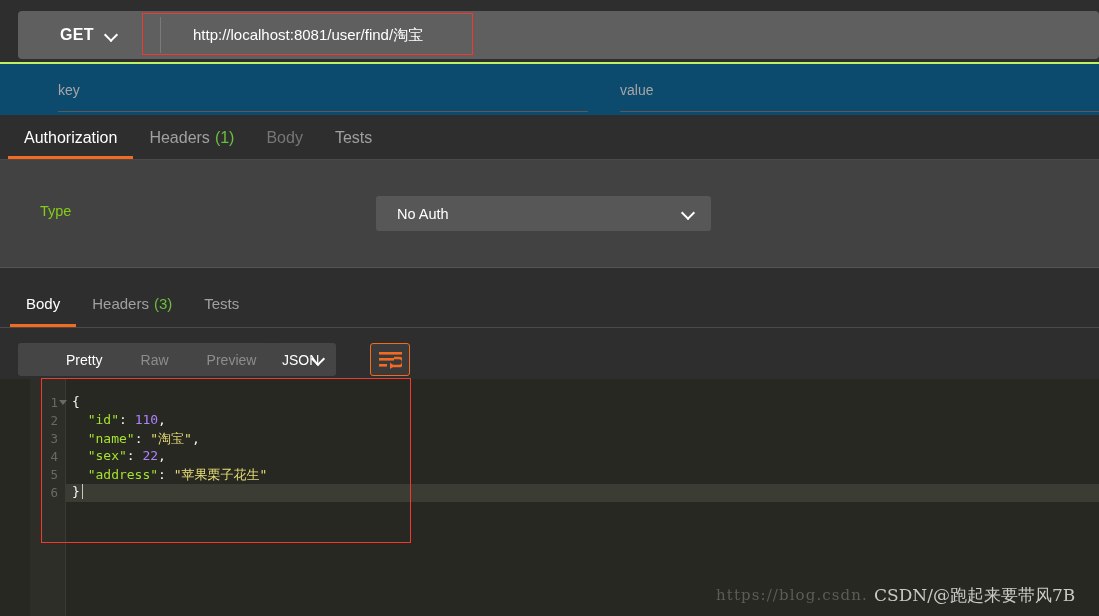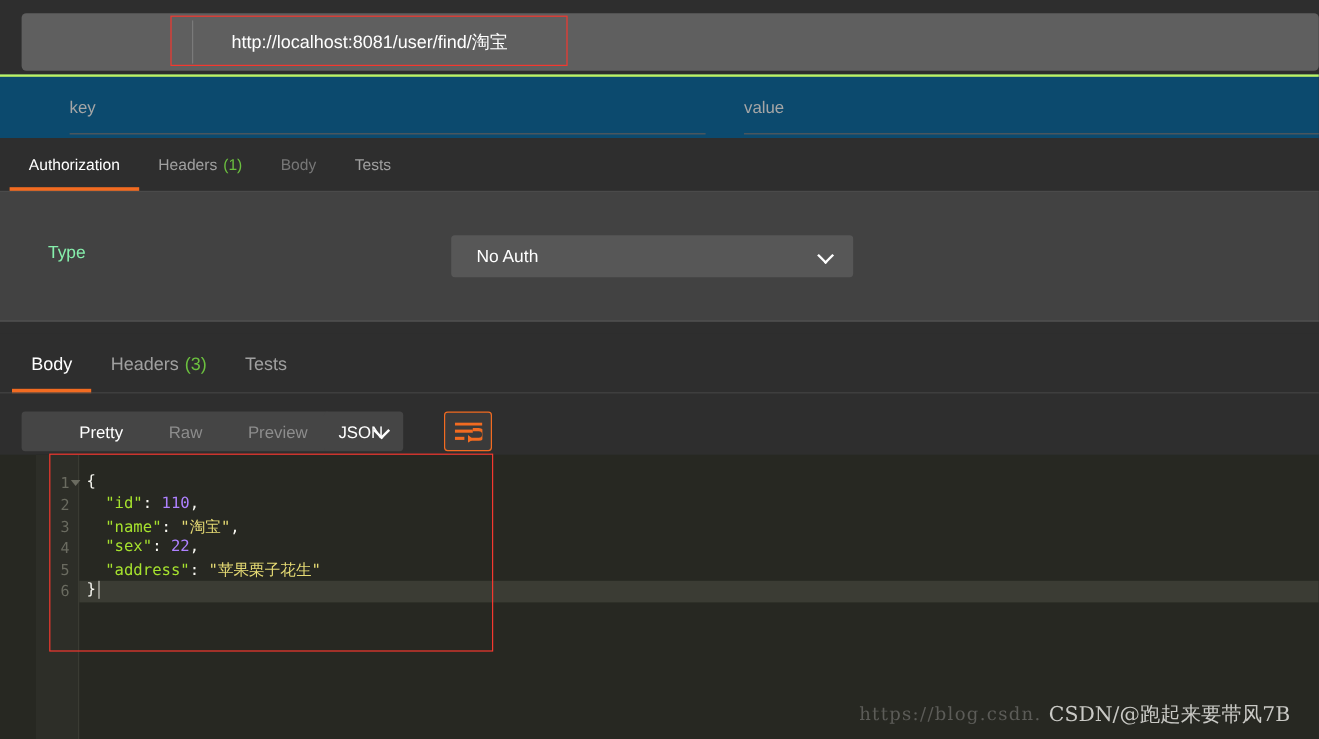--- a/index.html
+++ b/index.html
@@ -126,21 +126,21 @@
     display: flex;
     align-items: center;
     gap: 0;
   }
   .tab {
     position: relative;
     height: 45px;
     display: flex;
     align-items: center;
     padding: 0 16px;
-    font-size: 13px;
+    font-size: 16px;
     color: #a0a0a0;
     cursor: pointer;
     white-space: nowrap;
   }
   .tab.active { color: #ffffff; }
   .tab.dim { color: #777777; }
   .tab .count { color: #6bbf3f; margin-left: 5px; }
   .tab.active::after {
     content: "";
     position: absolute;
@@ -161,21 +161,21 @@
     left: 0; top: 160px;
     width: 1099px; height: 108px;
     background: #424242;
     box-sizing: border-box;
     border-bottom: 1px solid #545454;
   }
   #auth-type-label {
     position: absolute;
     left: 40px; top: 43px;
     font-size: 14.5px;
-    color: #86efac;
+    color: #84cc16;
   }
   #auth-type-select {
     position: absolute;
     left: 376px; top: 196px;
     width: 335px; height: 35px;
     background: #575757;
     border-radius: 3px;
     display: flex;
     align-items: center;
     cursor: pointer;
@@ -356,20 +356,24 @@
     color: #c9c9c5;
     white-space: nowrap;
   }
 </style>
 </head>
 <body>
 
 <div id="url-bar">
   <div id="url-bar-inner">
 
+    <div id="method-select">
+      <span id="method-label">GET</span>
+      <span class="chev"></span>
+    </div>
     <div id="method-divider"></div>
 
     <div id="url-input">
       <span id="url-text">http://localhost:8081/user/find/淘宝</span>
     </div>
   </div>
   <div id="url-annotation"></div>
 </div>
 
 <div id="kv-row">

